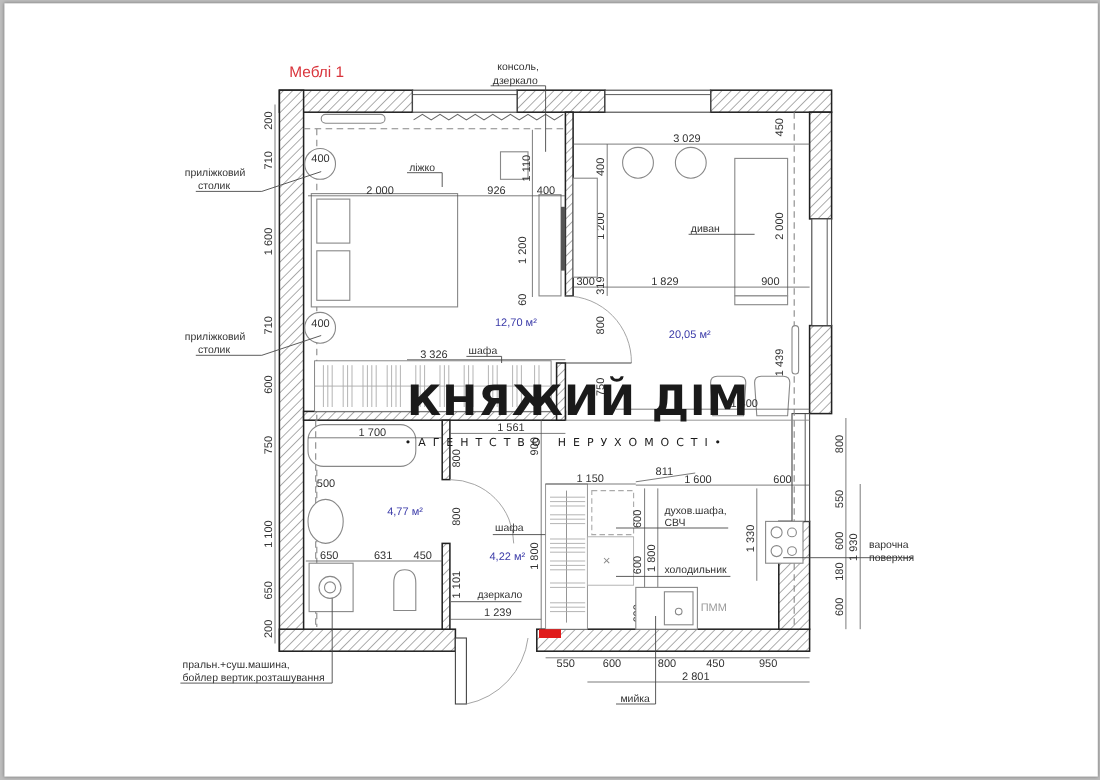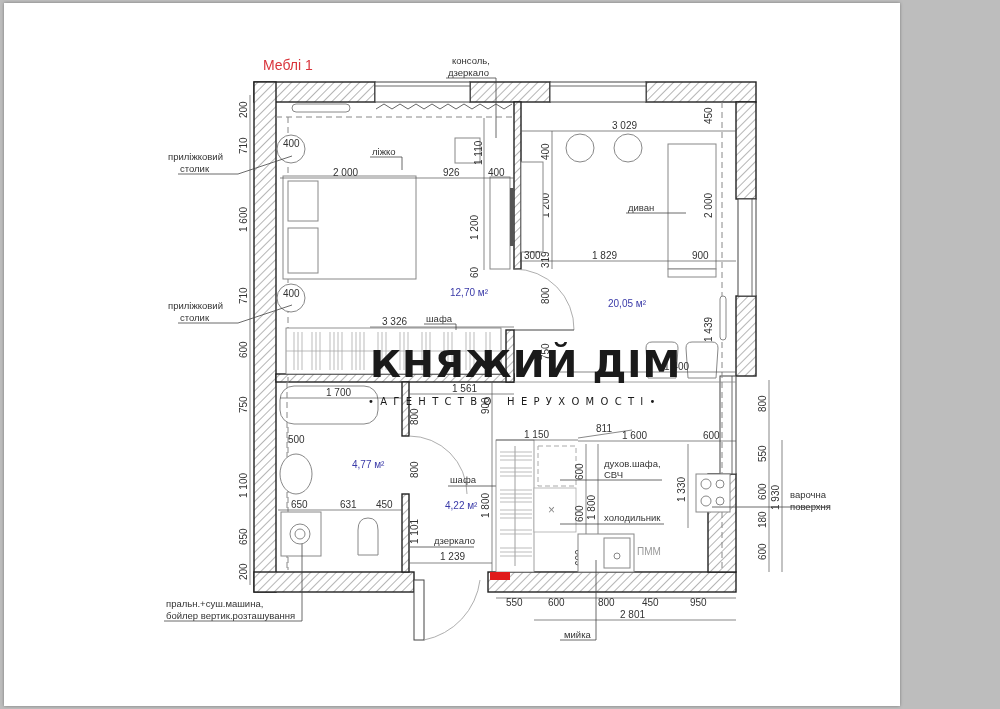--- a/index.html
+++ b/index.html
@@ -1,17 +1,17 @@
 <!DOCTYPE html>
 <html><head>
 <meta charset="utf-8">
 <style>
   html,body{margin:0;padding:0;background:#bdbdbd;}
   body{width:1000px;height:709px;position:relative;overflow:hidden;font-family:"Liberation Sans",sans-serif;}
-  .page{position:absolute;left:4px;top:3px;width:896px;height:703px;background:#fff;box-shadow:0 0 3px rgba(0,0,0,.35);}
+  .page{position:absolute;left:4px;top:3px;width:994px;height:703px;background:#fff;box-shadow:0 0 3px rgba(0,0,0,.35);}
   svg{position:absolute;left:0;top:0;}
   .t{font-family:"Liberation Sans",sans-serif;font-size:10px;fill:#333;}
   .lbl{font-family:"Liberation Sans",sans-serif;font-size:9.5px;fill:#333;}
   .area{font-family:"Liberation Sans",sans-serif;font-size:10px;fill:#3a3aa8;}
   .title{font-family:"Liberation Sans",sans-serif;font-size:14px;fill:#d9343b;}
   .wm1{font-family:"DejaVu Sans",sans-serif;font-weight:bold;font-size:38px;fill:#1a1a1a;letter-spacing:1px;}
   .wm2{font-family:"DejaVu Sans",sans-serif;font-size:10px;fill:#1a1a1a;letter-spacing:6.3px;}
   .dim{stroke:#555;stroke-width:.7;fill:none;}
   .thin{stroke:#999;stroke-width:.8;fill:none;}
   .furn{stroke:#888;stroke-width:1;fill:#fff;}

